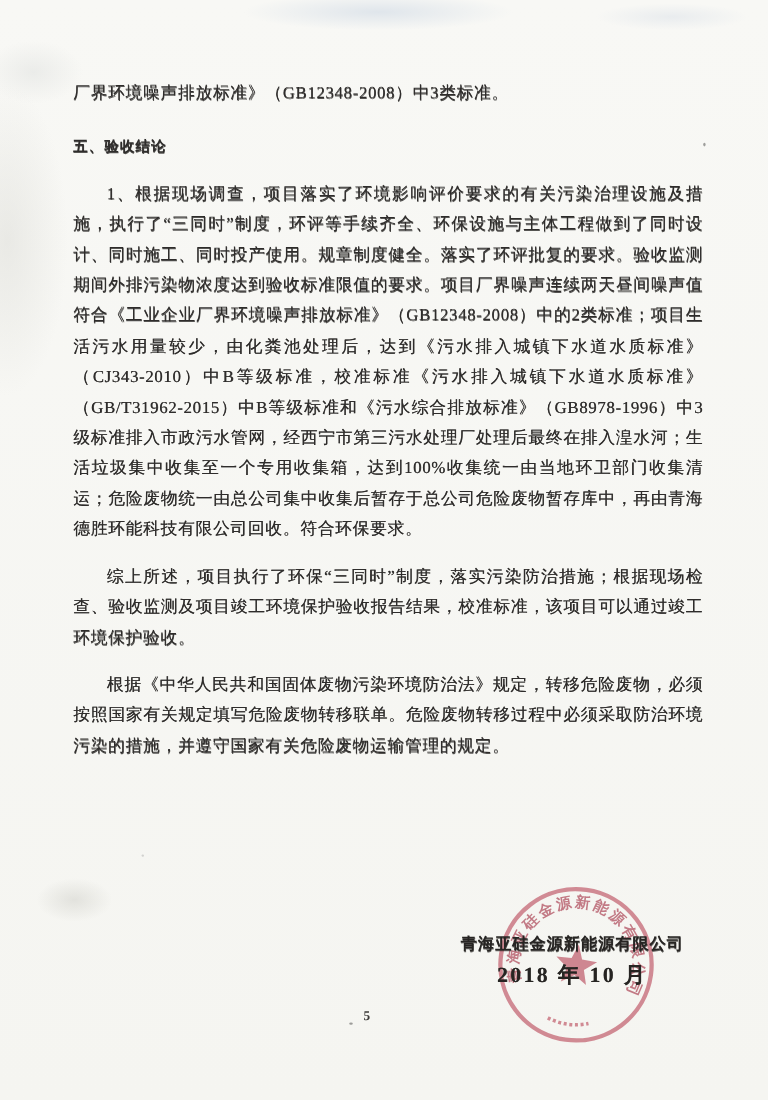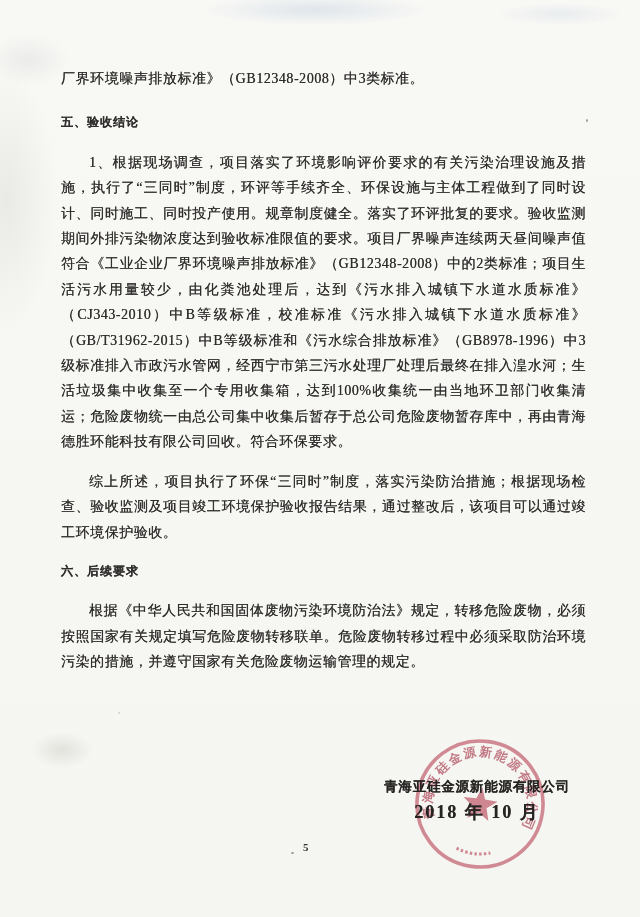--- a/index.html
+++ b/index.html
@@ -49,22 +49,21 @@
 </style>
 </head>
 <body>
 
 <div class="page">
 
   <div class="content">
     <p class="cont">厂界环境噪声排放标准》（GB12348-2008）中3类标准。</p>
     <p class="heading gap">五、验收结论</p>
     <p class="para">1、根据现场调查，项目落实了环境影响评价要求的有关污染治理设施及措施，执行了“三同时”制度，环评等手续齐全、环保设施与主体工程做到了同时设计、同时施工、同时投产使用。规章制度健全。落实了环评批复的要求。验收监测期间外排污染物浓度达到验收标准限值的要求。项目厂界噪声连续两天昼间噪声值符合《工业企业厂界环境噪声排放标准》（GB12348-2008）中的2类标准；项目生活污水用量较少，由化粪池处理后，达到《污水排入城镇下水道水质标准》（CJ343-2010）中B等级标准，校准标准《污水排入城镇下水道水质标准》（GB/T31962-2015）中B等级标准和《污水综合排放标准》（GB8978-1996）中3级标准排入市政污水管网，经西宁市第三污水处理厂处理后最终在排入湟水河；生活垃圾集中收集至一个专用收集箱，达到100%收集统一由当地环卫部门收集清运；危险废物统一由总公司集中收集后暂存于总公司危险废物暂存库中，再由青海德胜环能科技有限公司回收。符合环保要求。</p>
-    <p class="para">综上所述，项目执行了环保“三同时”制度，落实污染防治措施；根据现场检查、验收监测及项目竣工环境保护验收报告结果，通过整改后，该项目可以通过竣工环境保护验收。</p>
-    <p class="heading">六、后续要求</p>
+    <p class="para">综上所述，项目执行了环保“三同时”制度，落实污染防治措施；根据现场检查、验收监测及项目竣工环境保护验收报告结果，校准标准，该项目可以通过竣工环境保护验收。</p>
     <p class="para">根据《中华人民共和国固体废物污染环境防治法》规定，转移危险废物，必须按照国家有关规定填写危险废物转移联单。危险废物转移过程中必须采取防治环境污染的措施，并遵守国家有关危险废物运输管理的规定。</p>
   </div>
 
   <svg class="stamp" viewBox="0 0 160 160" xmlns="http://www.w3.org/2000/svg">
     <g transform="rotate(8 80 78)" opacity="0.82">
       <circle cx="80" cy="78" r="63" fill="none" stroke="#c9737f" stroke-width="3.6"></circle>
       <polygon points="80,61 75.6,72.9 62.9,73.4 72.9,81.3 69.4,93.6 80,86.5 90.6,93.6 87.1,81.3 97.1,73.4 84.4,72.9" fill="#c05f6e" opacity="0.9"></polygon>
       <path id="seal-arc-path" d="M 36.5 98.3 A 48 48 0 1 1 123.5 98.3" fill="none"></path>
       <text font-size="12.5" font-weight="bold" fill="#b75f6d" letter-spacing="2.2">
         <textPath href="#seal-arc-path">青海亚硅金源新能源有限公司</textPath>

